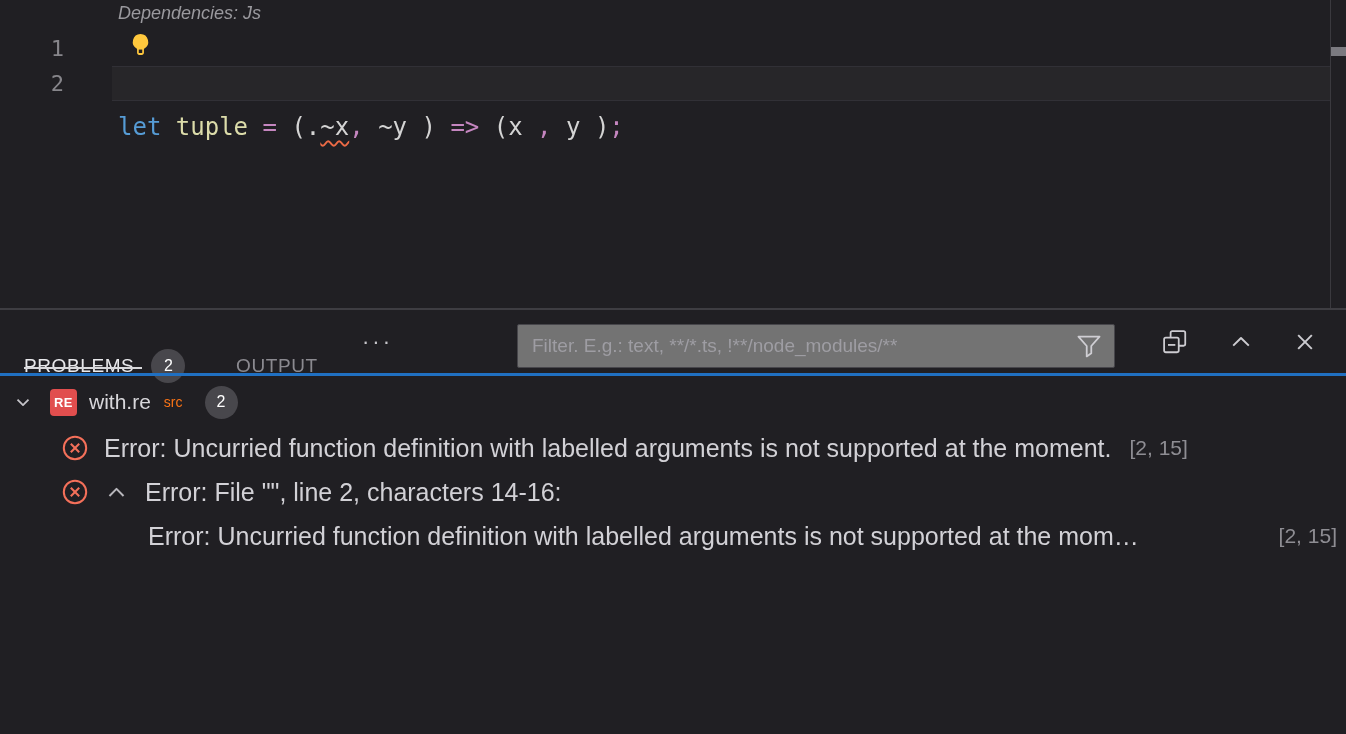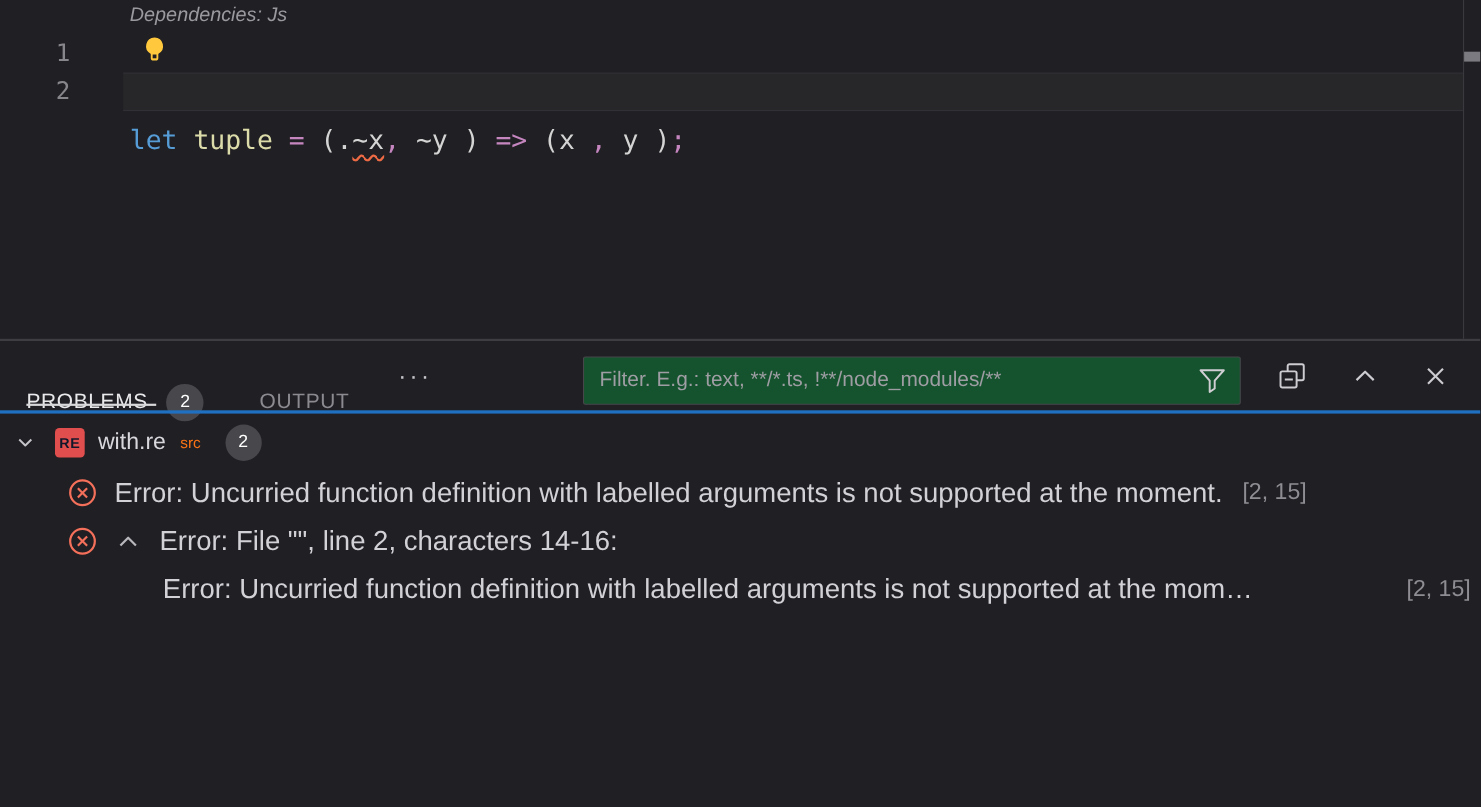--- a/index.html
+++ b/index.html
@@ -55,22 +55,22 @@
     margin-left:17px; width:34px; height:34px; border-radius:50%;
     background:#48474c; color:#ffffff; font-size:16px;
     display:flex; align-items:center; justify-content:center;
   }
   .tab-underline { position:absolute; left:24px; bottom:4px; width:118px; height:2px; background:#d8d8db; }
   .more {
     position:absolute; left:362px; top:0; height:100%; display:flex; align-items:center;
     color:#c6c5ca; font-size:22px; letter-spacing:3px; cursor:pointer;
   }
   .filter-box {
-    position:absolute; left:530px; top:14px; width:598px; height:44px;
-    background:#14532d; border:1px solid #47464b; border-radius:2px;
+    position:absolute; left:517px; top:14px; width:598px; height:44px;
+    background:#737373; border:1px solid #47464b; border-radius:2px;
     display:flex; align-items:center;
   }
   .filter-input {
     flex:1; min-width:0; background:transparent; border:none; outline:none;
     color:#d2d1d6; font-size:19px; padding-left:14px;
     font-family:"Liberation Sans", sans-serif;
   }
   .filter-input::placeholder { color:#9e9da3; }
   .funnel { width:26px; height:26px; margin:0 12px; color:#cfced3; flex:none; }
   .hicon {
@@ -84,21 +84,21 @@
 
   
   .content { position:absolute; left:0; top:376px; width:1346px; height:358px; }
   .file-row {
     position:absolute; left:0; top:6px; width:1346px; height:40px;
     display:flex; align-items:center; padding-left:12px; cursor:pointer;
   }
   .twisty { width:22px; height:22px; color:#c4c3c8; margin-right:16px; flex:none; }
   .re-icon {
     width:27px; height:27px; border-radius:4px; background:#e14e4e;
-    color:#0f172a; font-size:13px; font-weight:800; letter-spacing:0.5px;
+    color:#ffffff; font-size:13px; font-weight:800; letter-spacing:0.5px;
     display:flex; align-items:center; justify-content:center; margin-right:12px; flex:none;
   }
   .file-name { font-size:21px; color:#d8d7db; margin-right:13px; }
   .file-path { font-size:14px; color:#f97316; margin-right:22px; }
   .file-badge {
     width:33px; height:33px; border-radius:50%; background:#48474c; color:#ffffff;
     font-size:16px; display:flex; align-items:center; justify-content:center;
   }
   .prob-row {
     position:absolute; left:0; width:1346px; height:44px;

